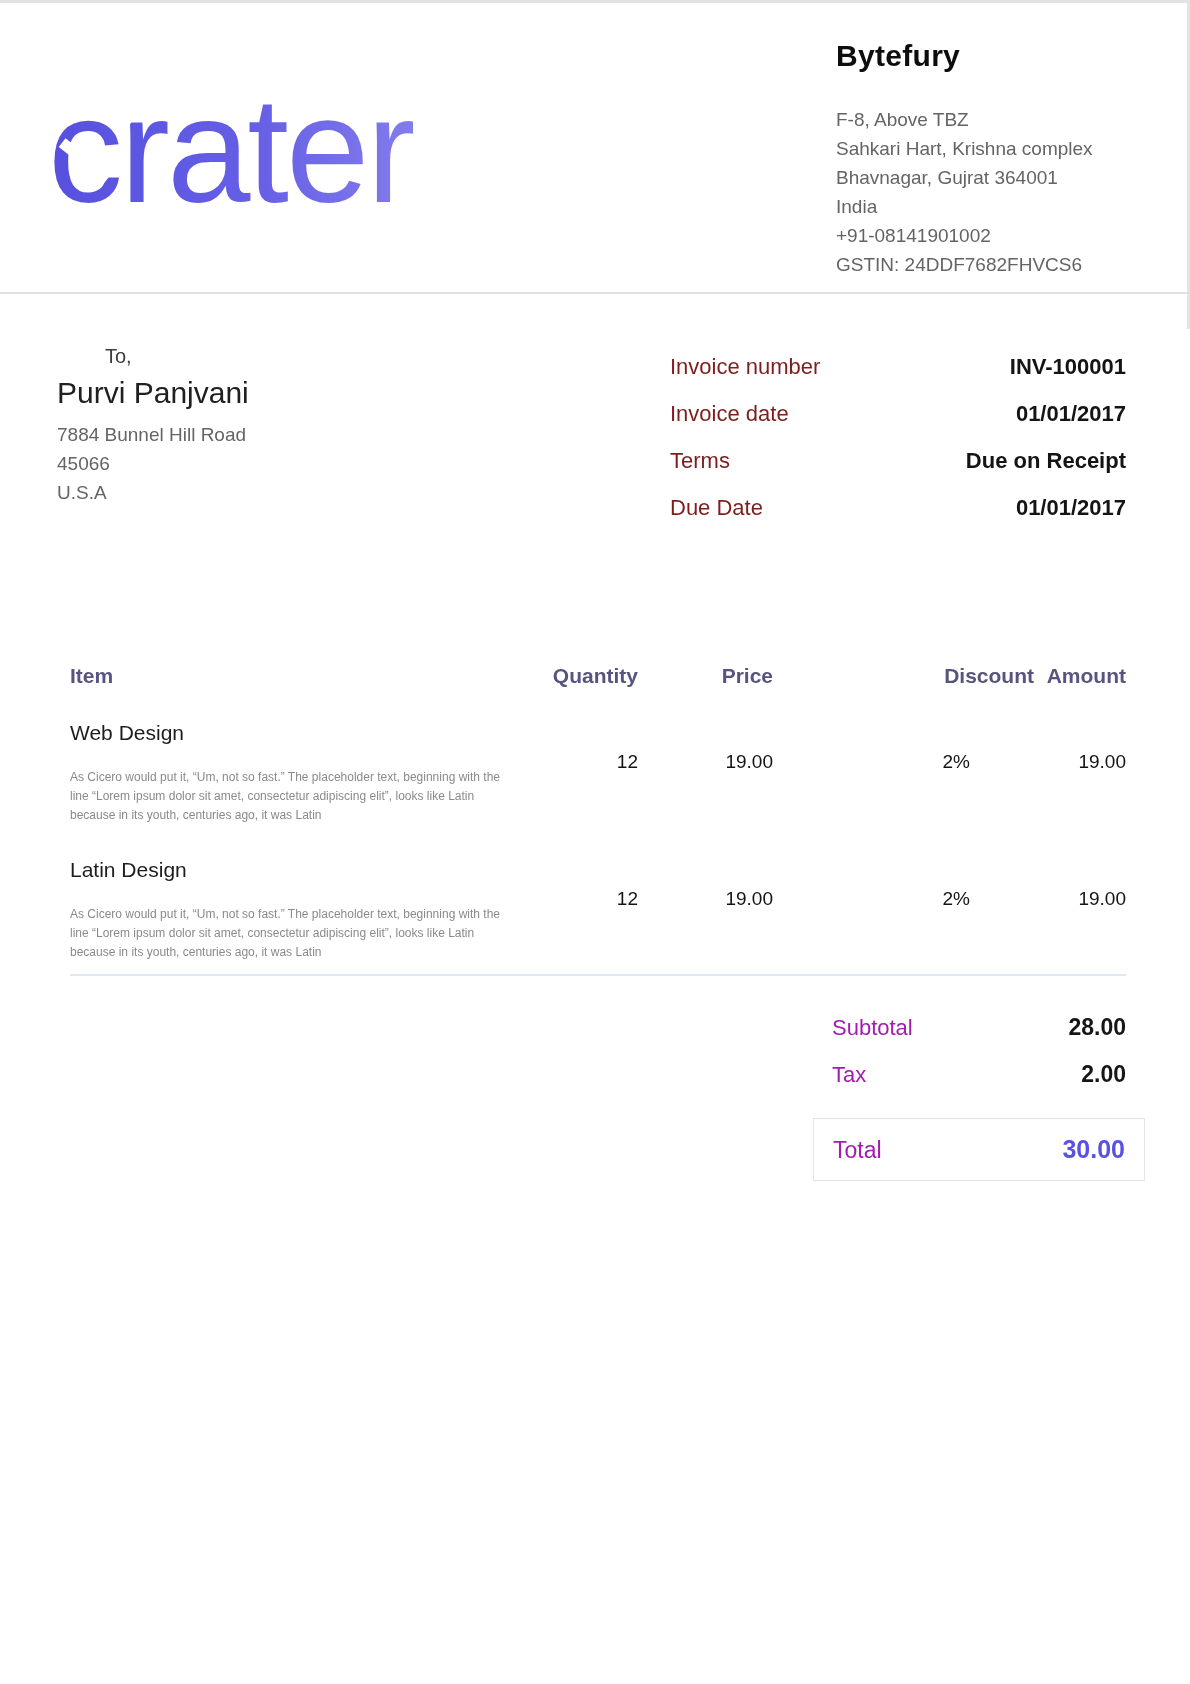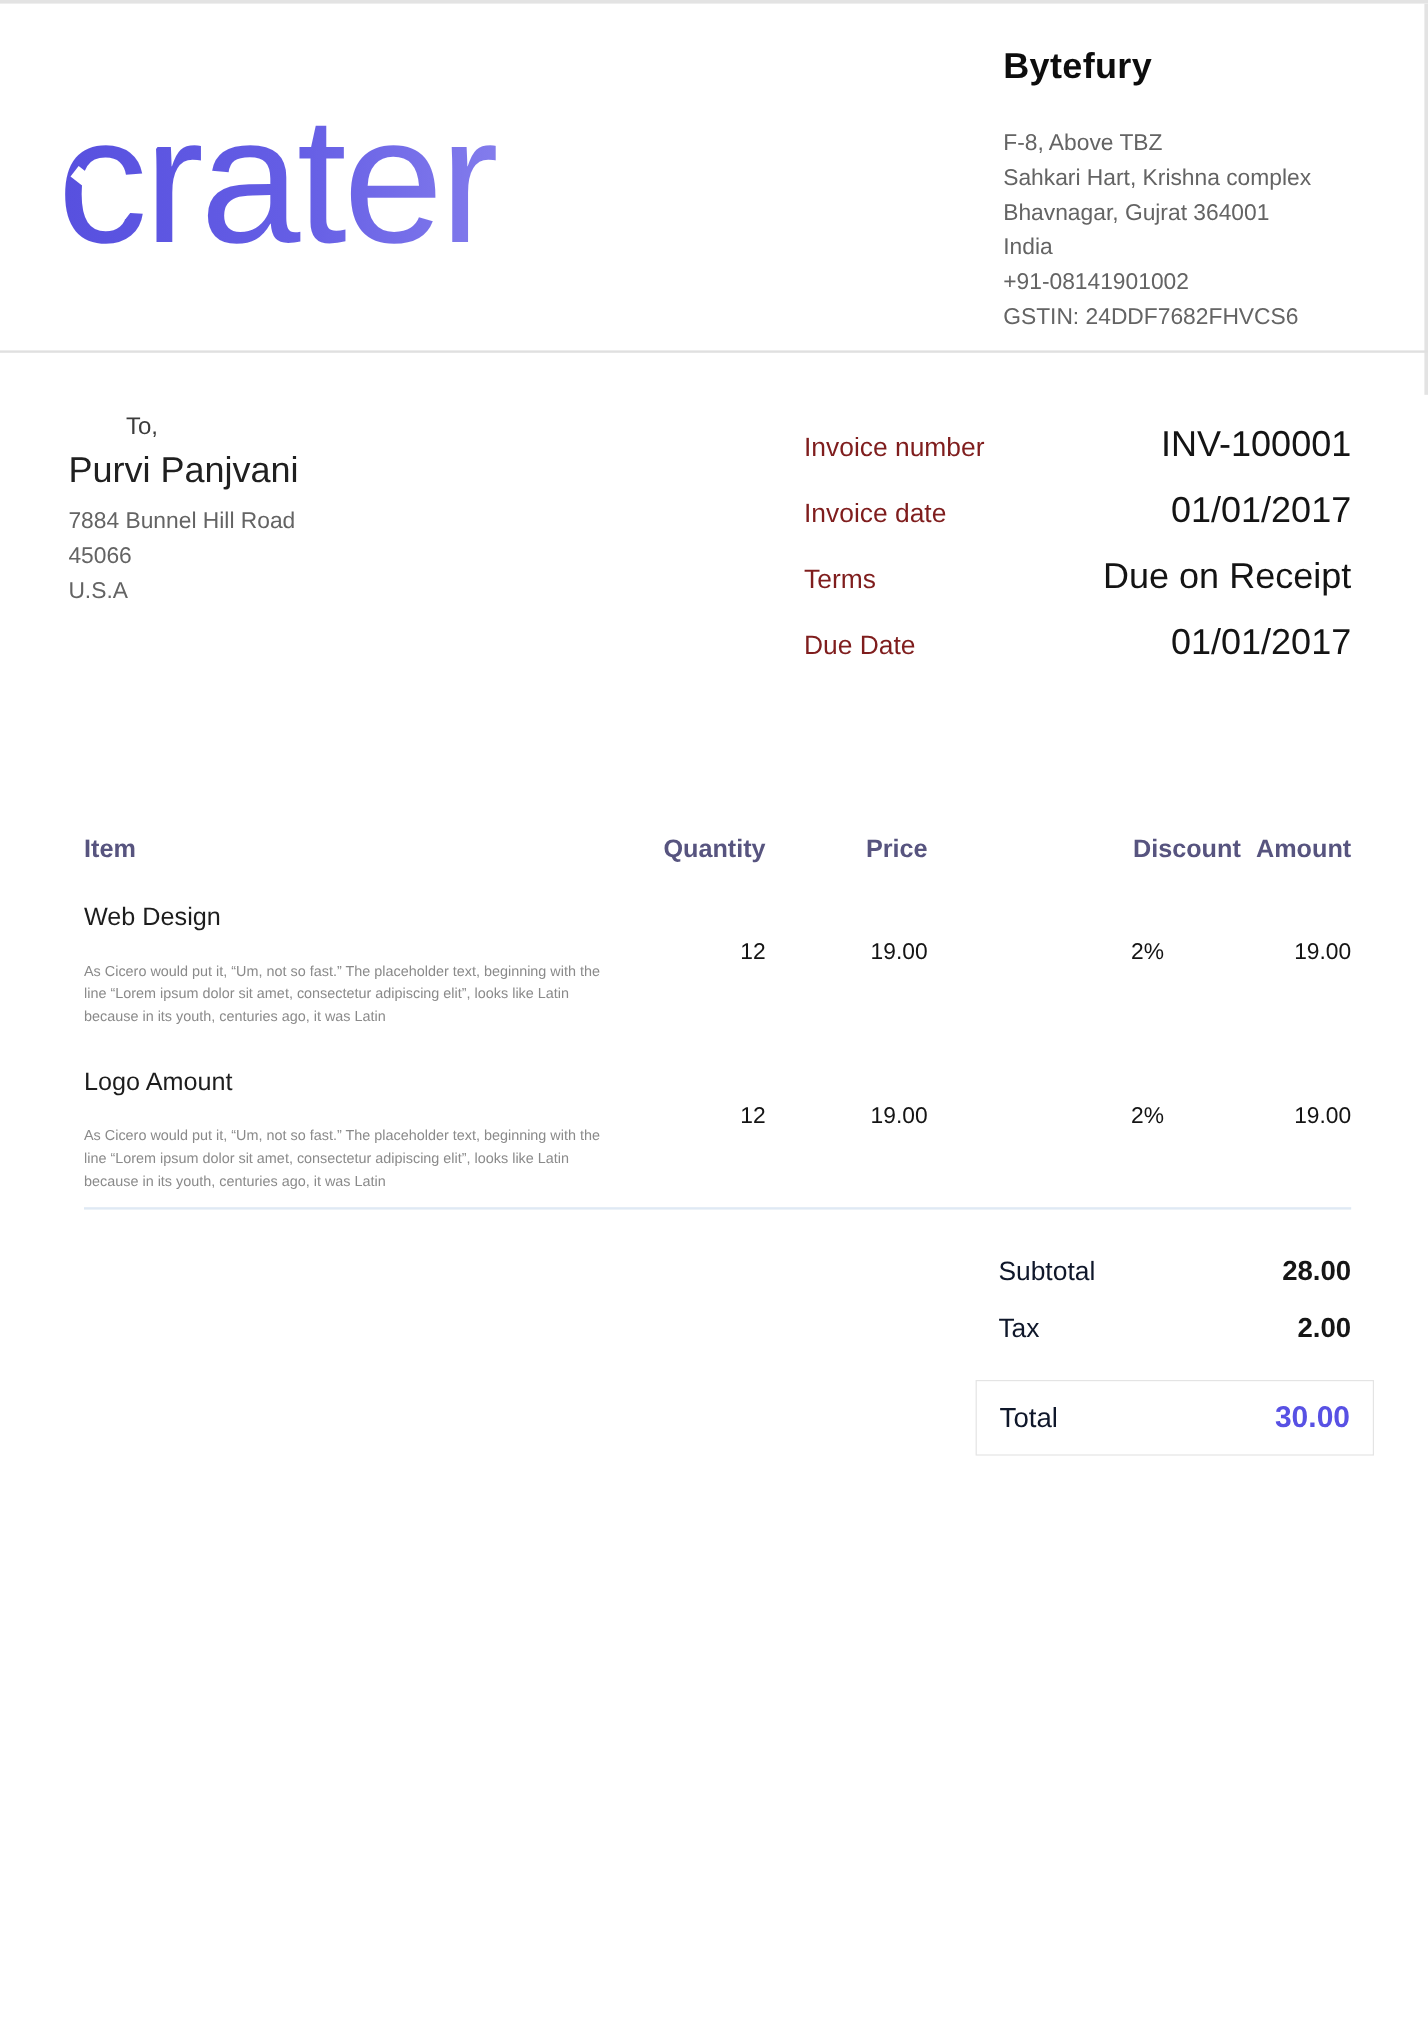--- a/index.html
+++ b/index.html
@@ -84,21 +84,21 @@
     width: 456px;
     padding-top: 12px;
   }
   .meta-row {
     display: flex;
     justify-content: space-between;
     align-items: baseline;
     margin-bottom: 21px;
   }
   .meta-label { font-size: 22px; color: #7f1d1d; }
-  .meta-value { font-size: 30px; color: #141414; font-weight: 400; }
+  .meta-value { font-size: 22px; color: #141414; font-weight: 700; }
   
   .items { margin-top: 122px; padding: 0 64px 0 70px; }
   .thead { display: flex; }
   .col-item     { width: 438px; text-align: left; }
   .col-qty      { width: 130px; text-align: right; }
   .col-price    { width: 135px; text-align: right; }
   .col-discount { width: 261px; text-align: right; }
   .col-amount   { width: 92px;  text-align: right; }
   .th { font-size: 21px; font-weight: 700; color: #57547F; }
   .trow { display: flex; align-items: flex-start; margin-top: 33px; }
@@ -125,21 +125,21 @@
     flex-direction: column;
     align-items: flex-end;
   }
   .totals-row {
     width: 294px;
     display: flex;
     justify-content: space-between;
     align-items: baseline;
     margin-bottom: 20px;
   }
-  .totals-label { font-size: 22px; color: #0f172a; }
+  .totals-label { font-size: 22px; color: #a21caf; }
   .totals-value { font-size: 23px; font-weight: 600; color: #161616; }
   .total-box {
     width: 332px;
     margin-right: -19px;
     margin-top: 10px;
     border: 1px solid #e4e4e4;
     background: #ffffff;
     padding: 16px 19px;
     display: flex;
     justify-content: space-between;
@@ -215,21 +215,21 @@
         <div class="item-desc">As Cicero would put it, “Um, not so fast.” The placeholder text, beginning with the line “Lorem ipsum dolor sit amet, consectetur adipiscing elit”, looks like Latin because in its youth, centuries ago, it was Latin</div>
       </div>
       <div class="cell-num col-qty">12</div>
       <div class="cell-num col-price">19.00</div>
       <div class="cell-num col-discount cell-discount-pad">2%</div>
       <div class="cell-num col-amount">19.00</div>
     </div>
 
     <div class="trow">
       <div class="col-item">
-        <div class="item-name">Logo Amount</div>
+        <div class="item-name">Latin Design</div>
         <div class="item-desc">As Cicero would put it, “Um, not so fast.” The placeholder text, beginning with the line “Lorem ipsum dolor sit amet, consectetur adipiscing elit”, looks like Latin because in its youth, centuries ago, it was Latin</div>
       </div>
       <div class="cell-num col-qty">12</div>
       <div class="cell-num col-price">19.00</div>
       <div class="cell-num col-discount cell-discount-pad">2%</div>
       <div class="cell-num col-amount">19.00</div>
     </div>
 
     <div class="items-divider"></div>
   </div>

